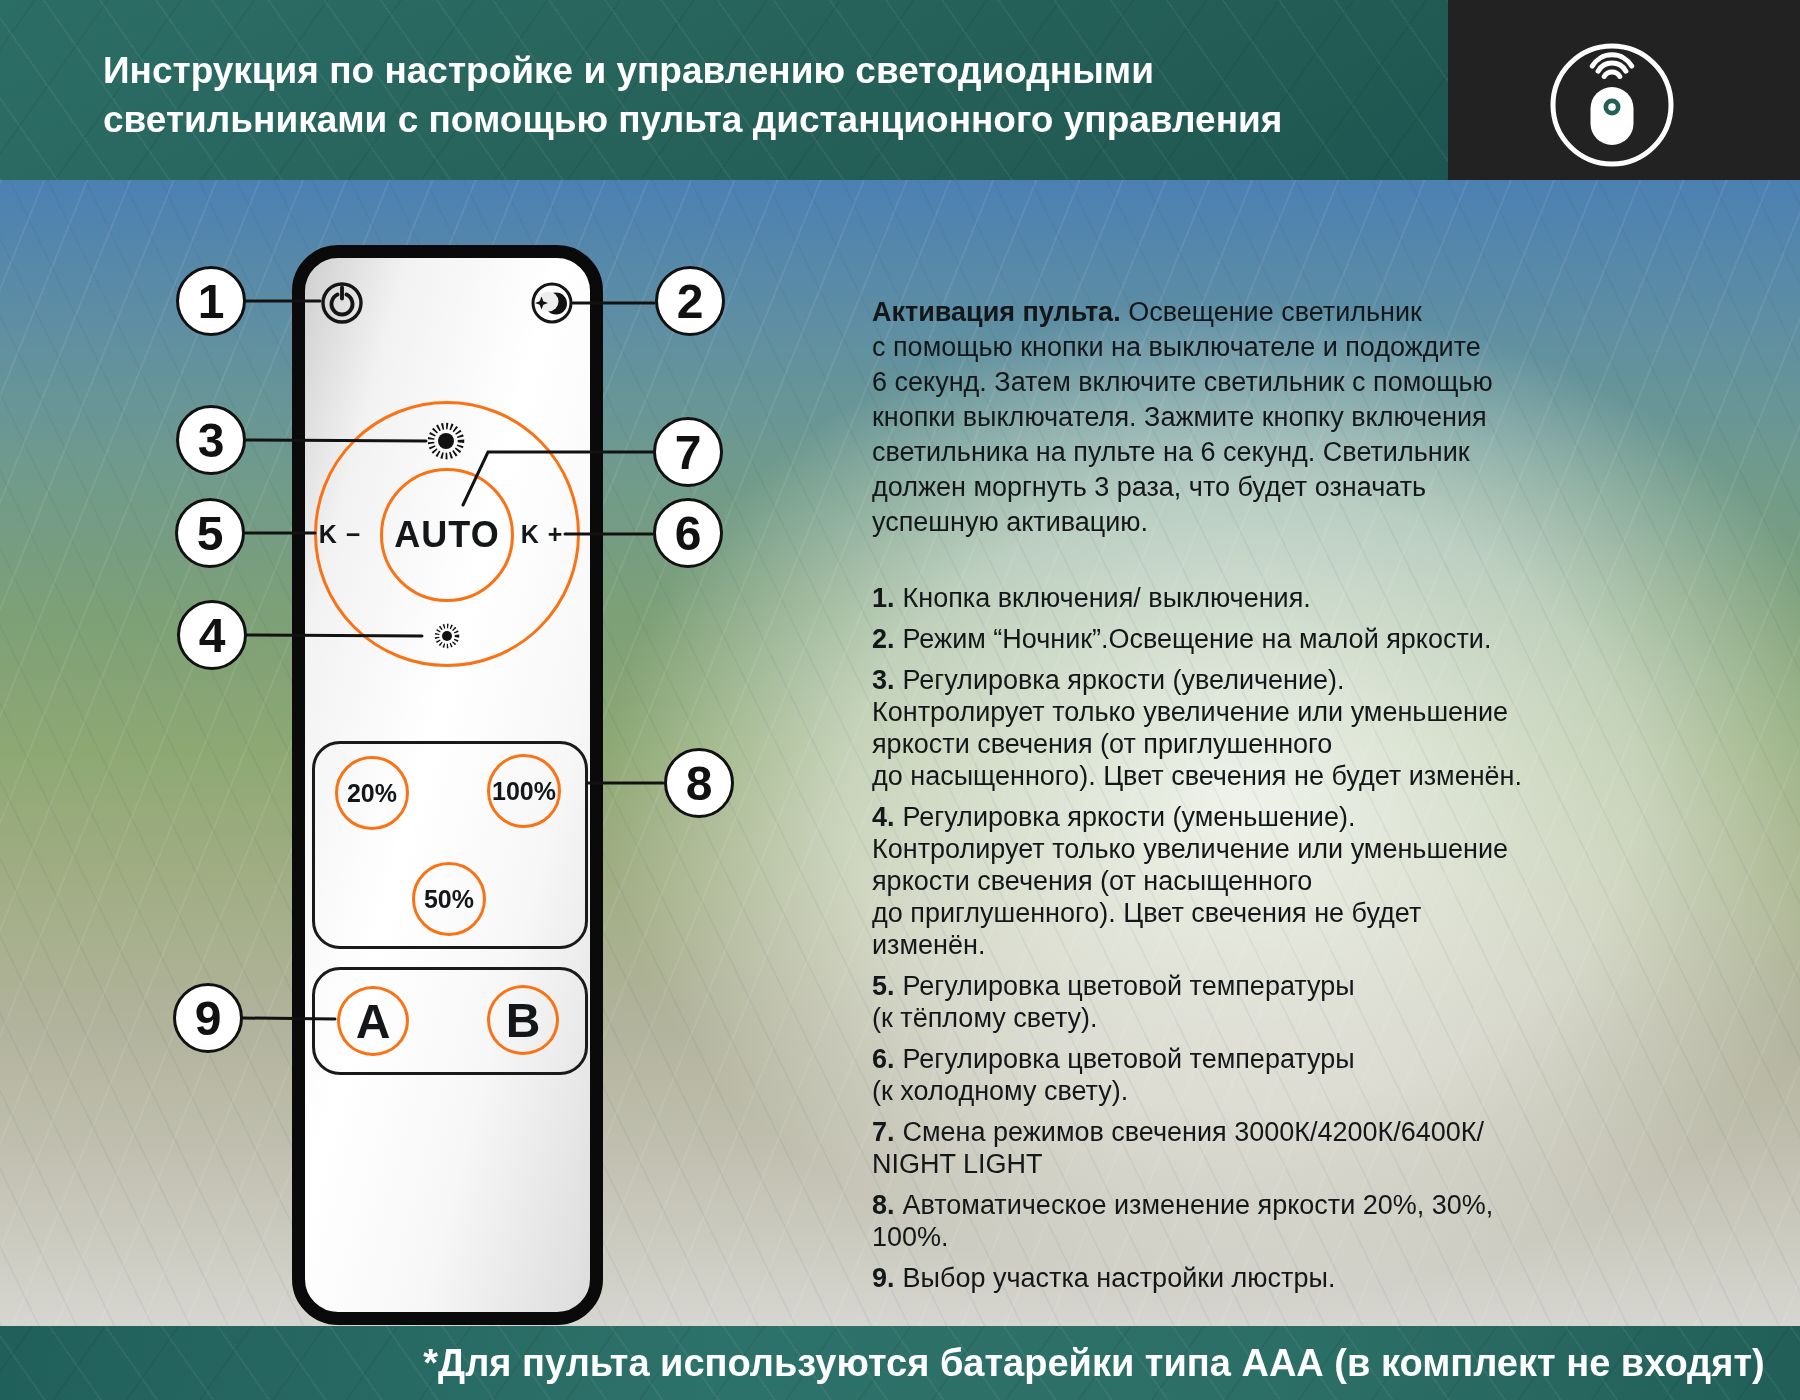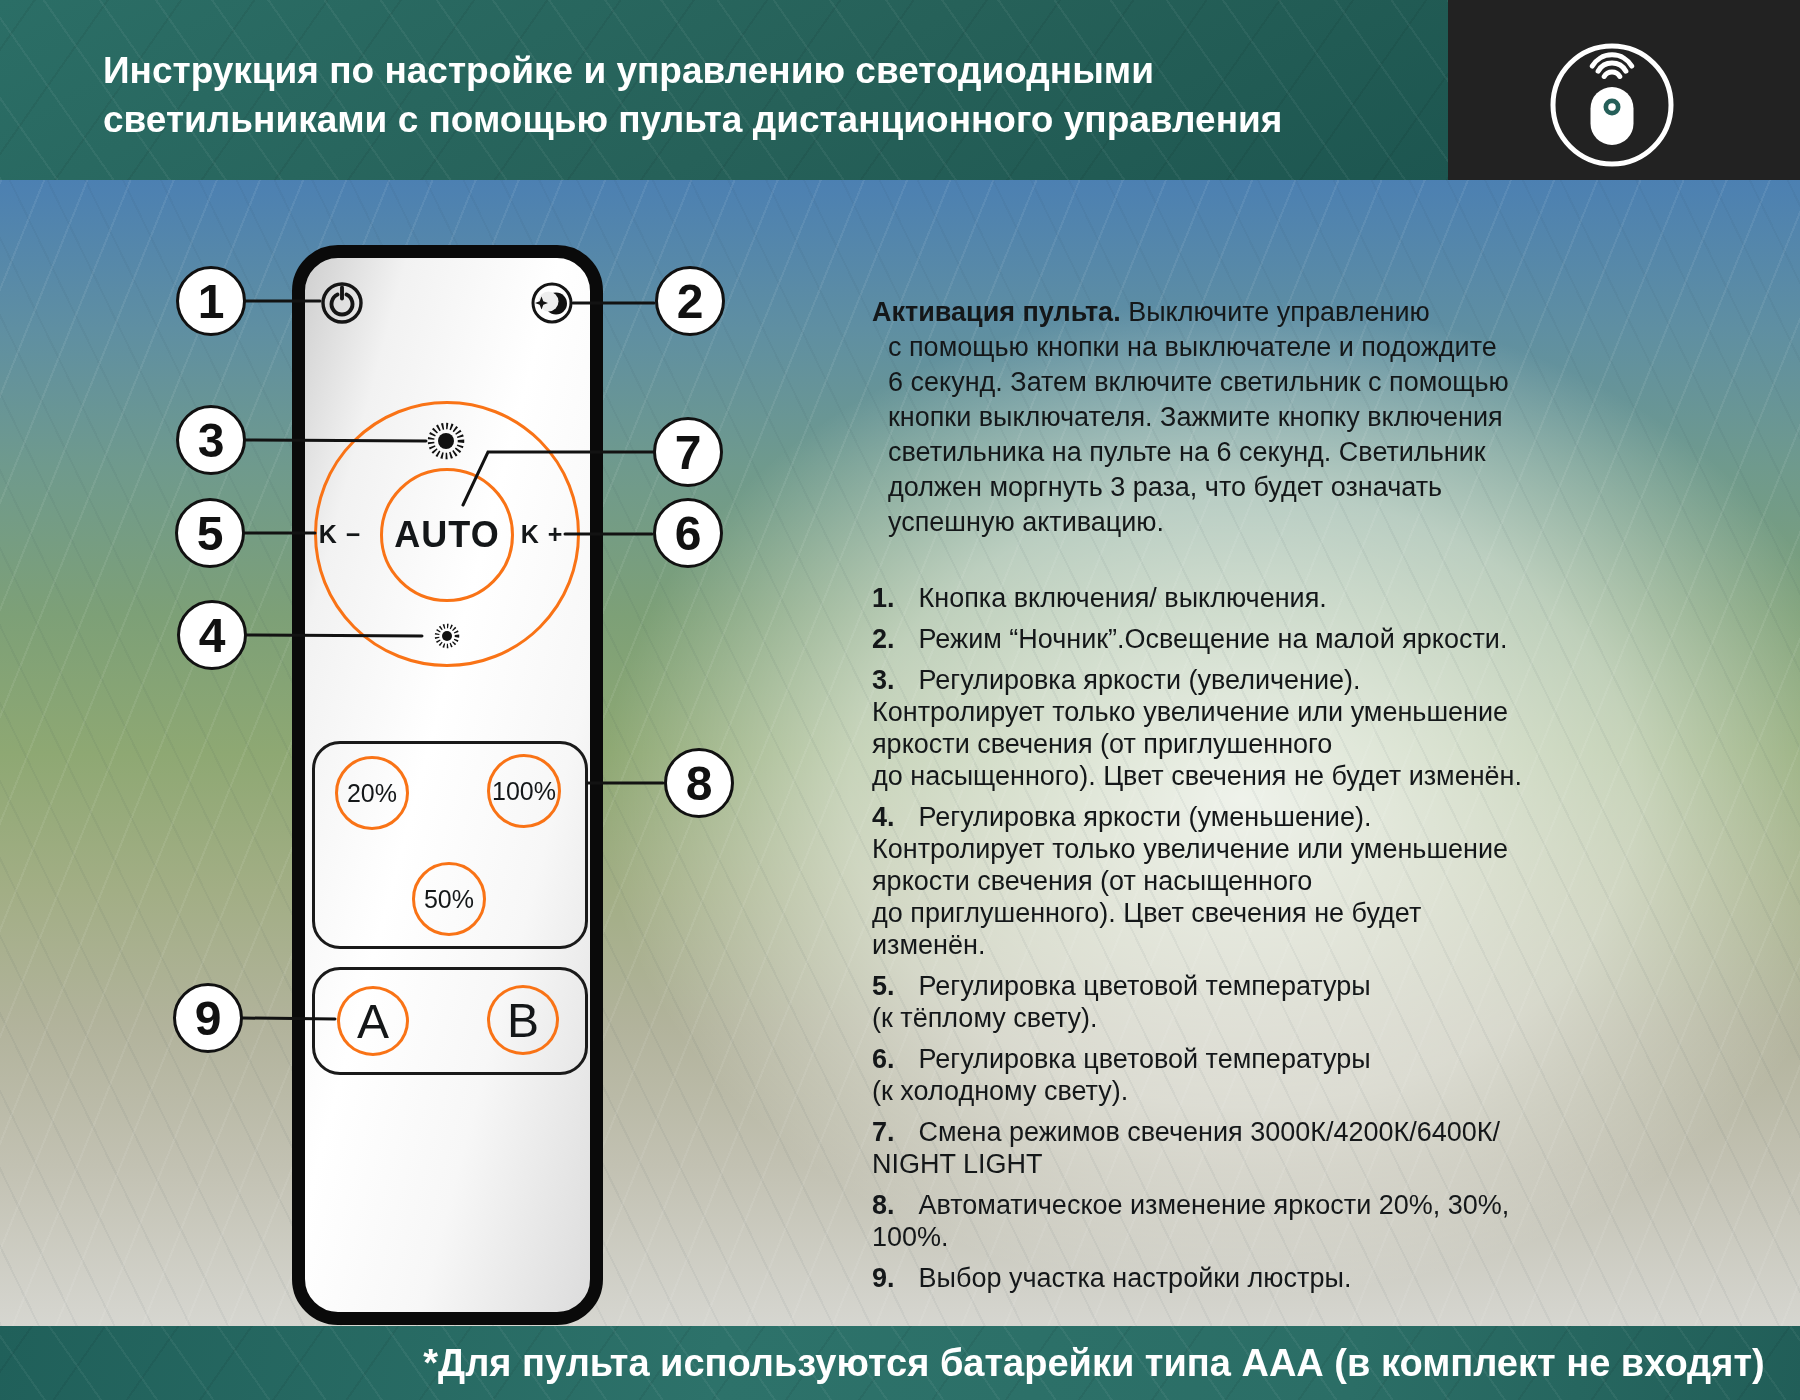--- a/index.html
+++ b/index.html
@@ -41,36 +41,36 @@
     background:linear-gradient(105deg,#cfcfcf 0%,#f2f2f2 18%,#ffffff 45%,#f7f7f7 70%,#dcdcdc 100%);}
   .abs{position:absolute;z-index:5;}
   .ring{box-sizing:border-box;border:3px solid #f97316;border-radius:50%;
     display:flex;align-items:center;justify-content:center;}
   .pad{box-sizing:border-box;border:3px solid #1a1a1a;border-radius:28px;}
   .dial-outer{left:314px;top:401px;width:266px;height:266px;}
   .dial-inner{left:380px;top:468px;width:134px;height:134px;
     font-size:36px;font-weight:700;letter-spacing:1px;}
   .klabel{width:60px;height:36px;display:flex;align-items:center;justify-content:center;
     font-size:25px;font-weight:600;letter-spacing:1px;}
-  .btn{display:flex;align-items:center;justify-content:center;font-weight:400;}
+  .btn{display:flex;align-items:center;justify-content:center;font-weight:700;}
   .b-pct{width:74px;height:74px;font-size:25px;}
   .b-ab{width:72px;height:70px;font-size:48px;}
 
   
   .co{position:absolute;z-index:7;width:70px;height:70px;border-radius:50%;
     background:#fff;box-sizing:border-box;border:3px solid #111;
     display:flex;align-items:center;justify-content:center;
     font-size:48px;font-weight:600;color:#111;}
   .lines{position:absolute;left:0;top:0;z-index:6;pointer-events:none;}
 
   
   .textcol{position:absolute;left:872px;top:295px;width:845px;z-index:5;}
   .intro{font-size:27px;line-height:35px;}
   .intro b{font-weight:700;margin-top:40px;}
-  .pre{white-space:pre-line;margin-left:16px;}
+  .pre{white-space:pre-line;}
   .ilist{margin-top:42px;}
   .item{font-size:27px;line-height:32px;margin-bottom:9px;}
   .item b{font-weight:700;margin-right:8px;}
 </style>
 </head>
 <body>
 
 <div id="stage">
 
   <div class="bg-grad"></div>
@@ -151,21 +151,21 @@
   <div class="co" style="left:176px;top:405px">3</div>
   <div class="co" style="left:175px;top:498px">5</div>
   <div class="co" style="left:177px;top:600px">4</div>
   <div class="co" style="left:653px;top:417px">7</div>
   <div class="co" style="left:653px;top:498px">6</div>
   <div class="co" style="left:664px;top:748px">8</div>
   <div class="co" style="left:173px;top:983px">9</div>
 
   <div class="textcol">
     <div class="intro">
-      <div><b>Активация пульта.</b> <span>Выключите управлению</span></div>
+      <div><b>Активация пульта.</b> <span>Освещение светильник</span></div>
       <div class="pre">с помощью кнопки на выключателе и подождите
 6 секунд. Затем включите светильник с помощью
 кнопки выключателя. Зажмите кнопку включения
 светильника на пульте на 6 секунд. Светильник
 должен моргнуть 3 раза, что будет означать
 успешную активацию.</div>
     </div>
     <div class="ilist">
       <div class="item"><b>1.</b><span class="pre">Кнопка включения/ выключения.</span></div>
       <div class="item"><b>2.</b><span class="pre">Режим “Ночник”.Освещение на малой яркости.</span></div>

